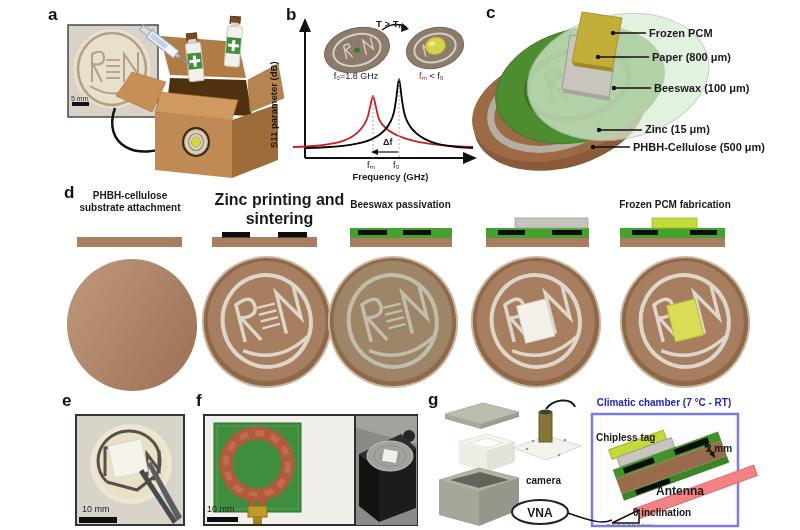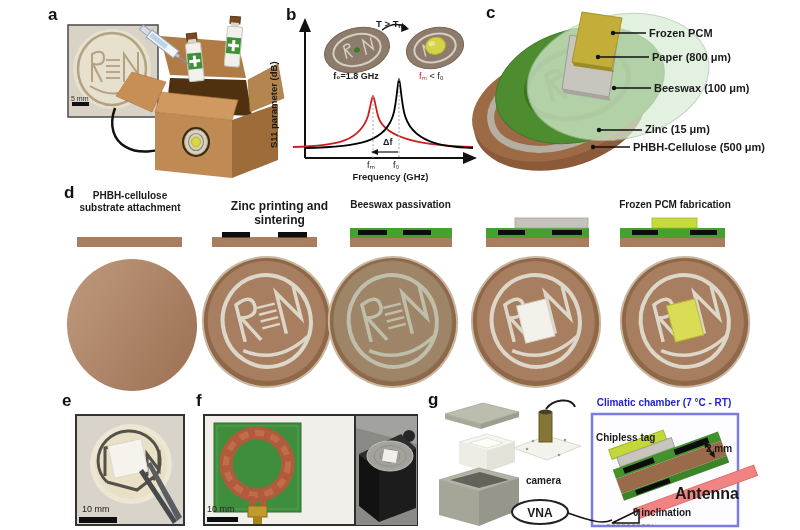--- a/index.html
+++ b/index.html
@@ -1,21 +1,21 @@
 <!DOCTYPE html>
 <html><head>
 <meta charset="utf-8">
 <style>
   html,body{margin:0;padding:0;background:#fff;}
   #fig{position:relative;width:800px;height:530px;background:#ffffff;
        font-family:"Liberation Sans",sans-serif;overflow:hidden;}
   .plabel{position:absolute;font-weight:bold;font-size:17px;color:#111;line-height:1;}
   .t{position:absolute;color:#1a1a1a;white-space:nowrap;line-height:1.2;}
   .b{font-weight:bold;}
-  .ctr{text-align:center;white-space:normal;font-weight:bold;}
+  .ctr{text-align:center;white-space:normal;}
   .red{color:#cc2020;}
   .blue{color:#2323cb;}
   svg{position:absolute;overflow:visible;}
 </style>
 </head>
 <body>
 
 <div id="fig">
 
   <span class="plabel" style="left:48px;top:6px">a</span>
@@ -181,21 +181,21 @@
       <circle cx="123" cy="142" r="2.2"></circle>
     </g>
   </svg>
   <span class="t b" style="left:649px;top:27px;font-size:11px">Frozen PCM</span>
   <span class="t b" style="left:652px;top:51px;font-size:11px">Paper (800 μm)</span>
   <span class="t b" style="left:654px;top:82px;font-size:11px">Beeswax (100 μm)</span>
   <span class="t b" style="left:645px;top:123px;font-size:11px">Zinc (15 μm)</span>
   <span class="t b" style="left:633px;top:141px;font-size:11px">PHBH-Cellulose (500 μm)</span>
 
   <span class="t b ctr" style="left:70px;top:190px;width:120px;font-size:10px">PHBH-cellulose substrate attachment</span>
-  <span class="t b ctr" style="left:212px;top:199px;width:135px;font-size:12px">Zinc printing and sintering</span>
+  <span class="t b ctr" style="left:212px;top:190px;width:135px;font-size:16px">Zinc printing and sintering</span>
   <span class="t b ctr" style="left:348px;top:199px;width:105px;font-size:10px">Beeswax passivation</span>
   <span class="t b ctr" style="left:615px;top:199px;width:120px;font-size:10px">Frozen PCM fabrication</span>
 
   <svg style="left:55px;top:216px" width="710" height="36" viewBox="0 0 710 36">
     <g>
       <rect x="22" y="21" width="105" height="10" fill="#a87e5e"></rect>
     </g>
     <g>
       <rect x="157" y="21" width="105" height="10" fill="#a87e5e"></rect>
       <rect x="167" y="16" width="28" height="5.5" fill="#0d0d0d"></rect>
@@ -385,16 +385,16 @@
     <line x1="182" y1="127" x2="228" y2="127" stroke="#777" stroke-width="1" stroke-dasharray="3,2"></line>
 
     <ellipse cx="115" cy="114" rx="28" ry="12" fill="#fff" stroke="#222" stroke-width="2"></ellipse>
     <path d="M 143 115 C 168 124, 178 126, 187 122" fill="none" stroke="#111" stroke-width="1.5"></path>
   </svg>
   <span class="t b" style="left:526px;top:475px;font-size:10px">camera</span>
   <span class="t b ctr" style="left:523px;top:506px;width:34px;font-size:12px">VNA</span>
   <span class="t b blue ctr" style="left:594px;top:397px;width:140px;font-size:10px">Climatic chamber (7 °C - RT)</span>
   <span class="t b" style="left:596px;top:432px;font-size:10px">Chipless tag</span>
   <span class="t b" style="left:706px;top:443px;font-size:10px">2 mm</span>
-  <span class="t b" style="left:675px;top:484px;font-size:16px">Antenna</span>
+  <span class="t b" style="left:656px;top:484px;font-size:12px">Antenna</span>
   <span class="t b" style="left:633px;top:507px;font-size:10px">θ inclination</span>
 
 </div>
 
 </body></html>

